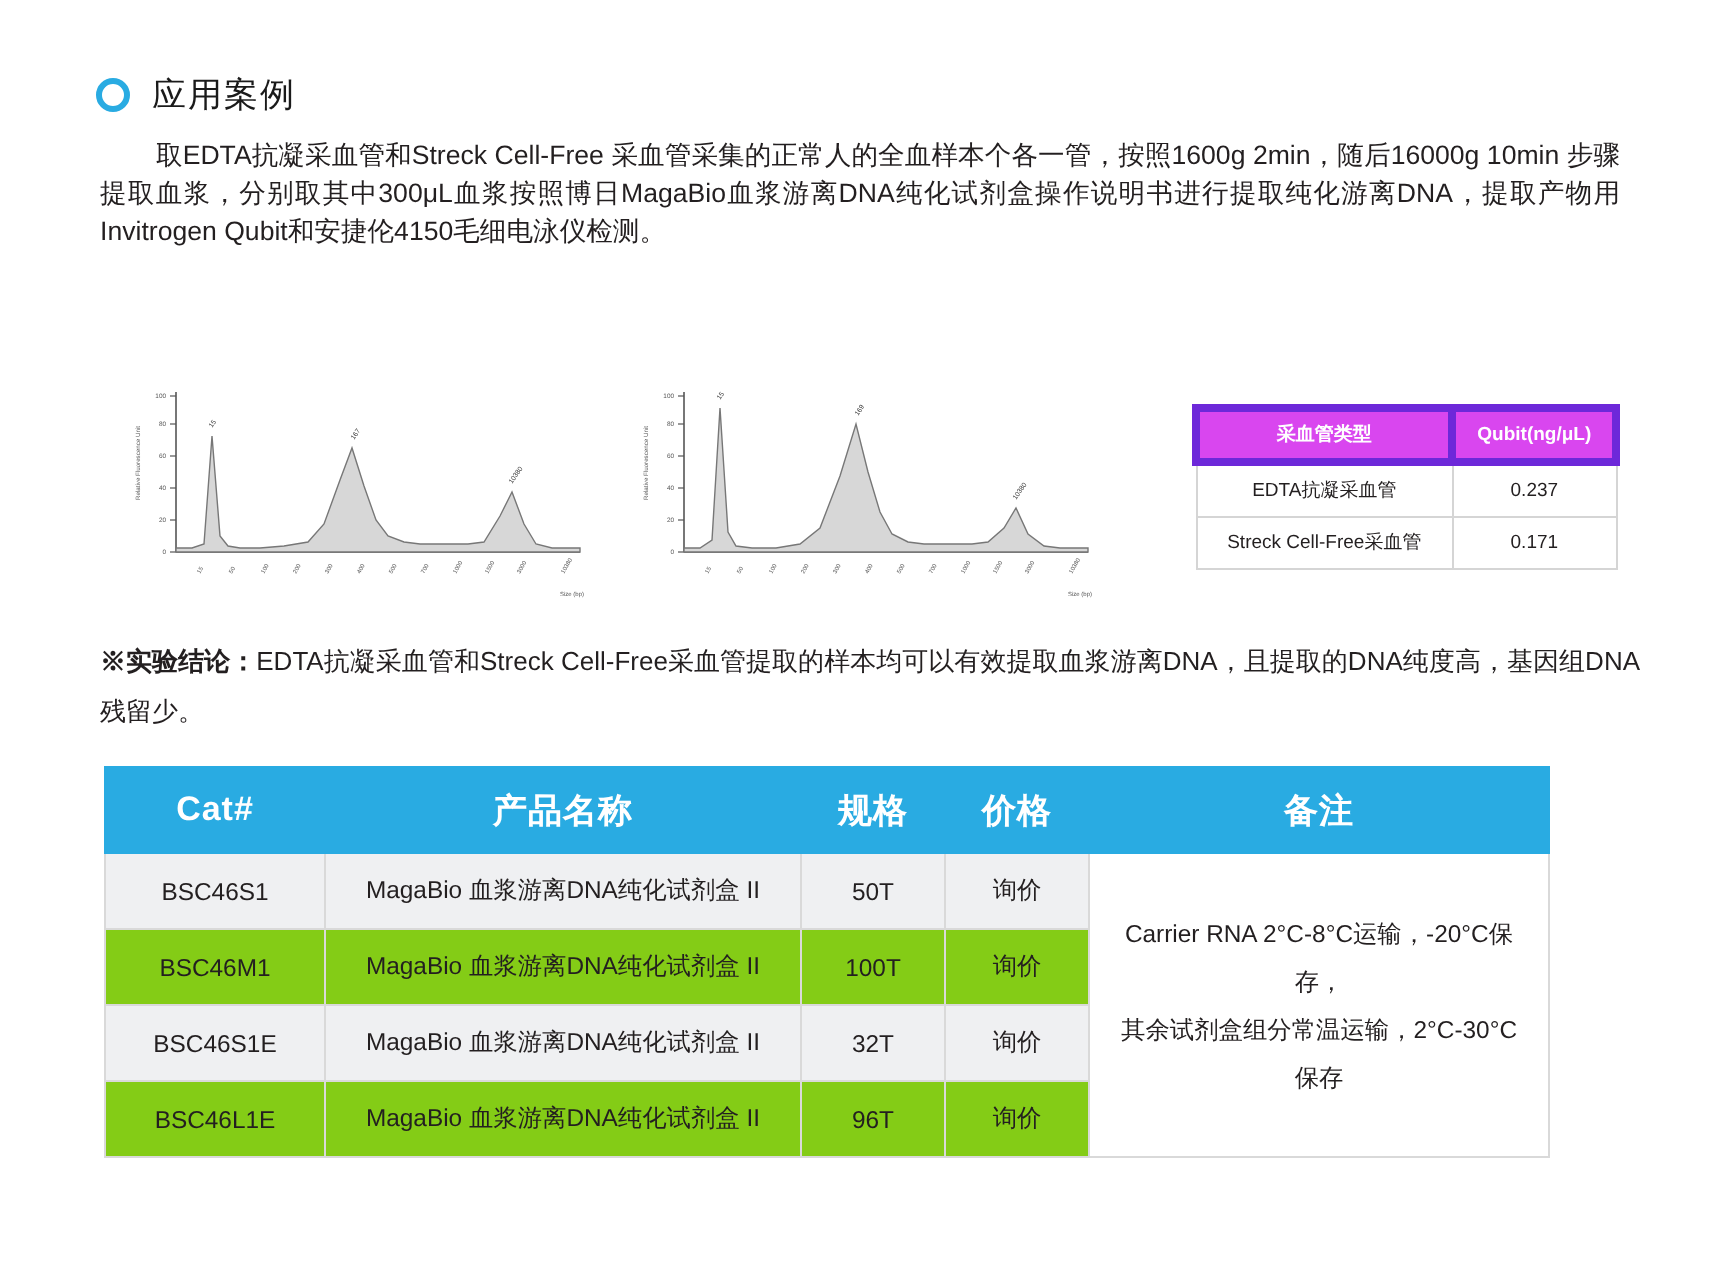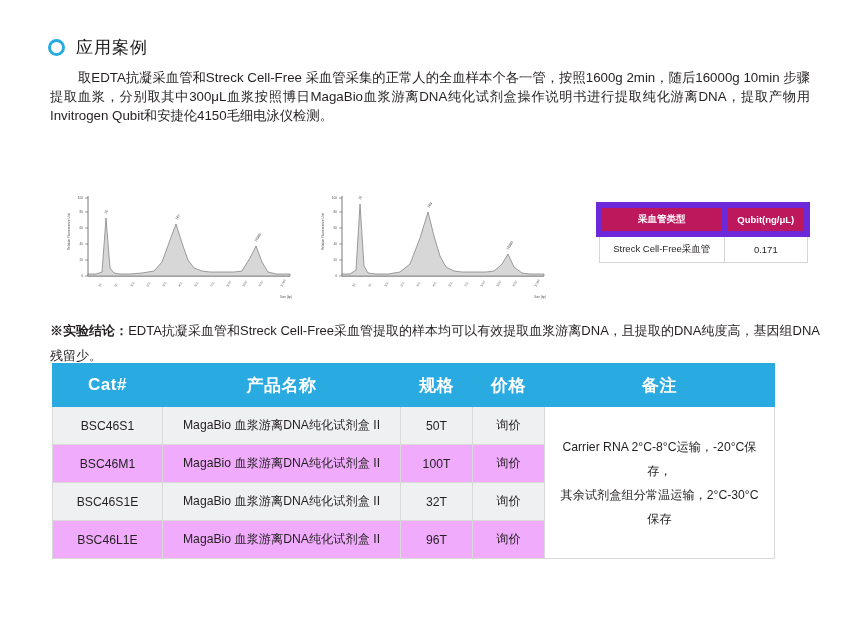--- a/index.html
+++ b/index.html
@@ -79,27 +79,27 @@
   
   .qubit-table {
     position: absolute;
     left: 546px;
     top: 14px;
     width: 214px;
     border-collapse: collapse;
     font-size: 9.5px;
   }
   .qubit-table th {
-    background: #be185d;
+    background: #d946ef;
     color: #ffffff;
     font-weight: bold;
     padding: 5px 2px;
     text-align: center;
     font-size: 9.5px;
-    border: 6px solid #6d28d9;
+    border: 4px solid #6d28d9;
   }
   .qubit-table td {
     padding: 6px 2px;
     text-align: center;
     border: 1px solid #d5d5d5;
     color: #231f20;
     font-size: 9.5px;
     background: #ffffff;
   }
 
@@ -113,21 +113,21 @@
     line-height: 25px;
     color: #231f20;
     text-align: justify;
   }
   .conclusion b { font-weight: bold; margin-top: 28px; }
 
   
   .product-table-wrap {
     position: absolute;
     left: 52px;
-    top: 363px;
+    top: 383px;
     width: 722px;
   }
   table.product-table {
     width: 722px;
     border-collapse: collapse;
     table-layout: fixed;
   }
   table.product-table th {
     background: #29abe2;
     color: #ffffff;
@@ -137,21 +137,21 @@
     text-align: center;
     border: 1px solid #29abe2;
     letter-spacing: 0.5px;
   }
   table.product-table td {
     height: 35px;
     text-align: center;
     font-size: 12.2px;
     color: #231f20;
     border: 1px solid #d9d9d9;
-    background: #f0abfc;
+    background: #84cc16;
   }
   table.product-table tr.alt td { background: #eff0f2; }
   td.remark {
     font-size: 12px;
     line-height: 24px;
     background: #ffffff !important;
     padding: 0 10px;
   }
   .col-cat { width: 110px; }
   .col-name { width: 238px; }
@@ -266,20 +266,24 @@
 
     <table class="qubit-table">
       <thead>
         <tr>
           <th>采血管类型</th>
           <th>Qubit(ng/μL)</th>
         </tr>
       </thead>
       <tbody>
         <tr>
+          <td>EDTA抗凝采血管</td>
+          <td>0.237</td>
+        </tr>
+        <tr>
           <td>Streck Cell-Free采血管</td>
           <td>0.171</td>
         </tr>
       </tbody>
     </table>
   </div>
 
   <div class="conclusion"><b>※实验结论：</b><span>EDTA抗凝采血管和Streck Cell-Free采血管提取的样本均可以有效提取血浆游离DNA，且提取的DNA纯度高，基因组DNA残留少。</span></div>
 
   <div class="product-table-wrap">

